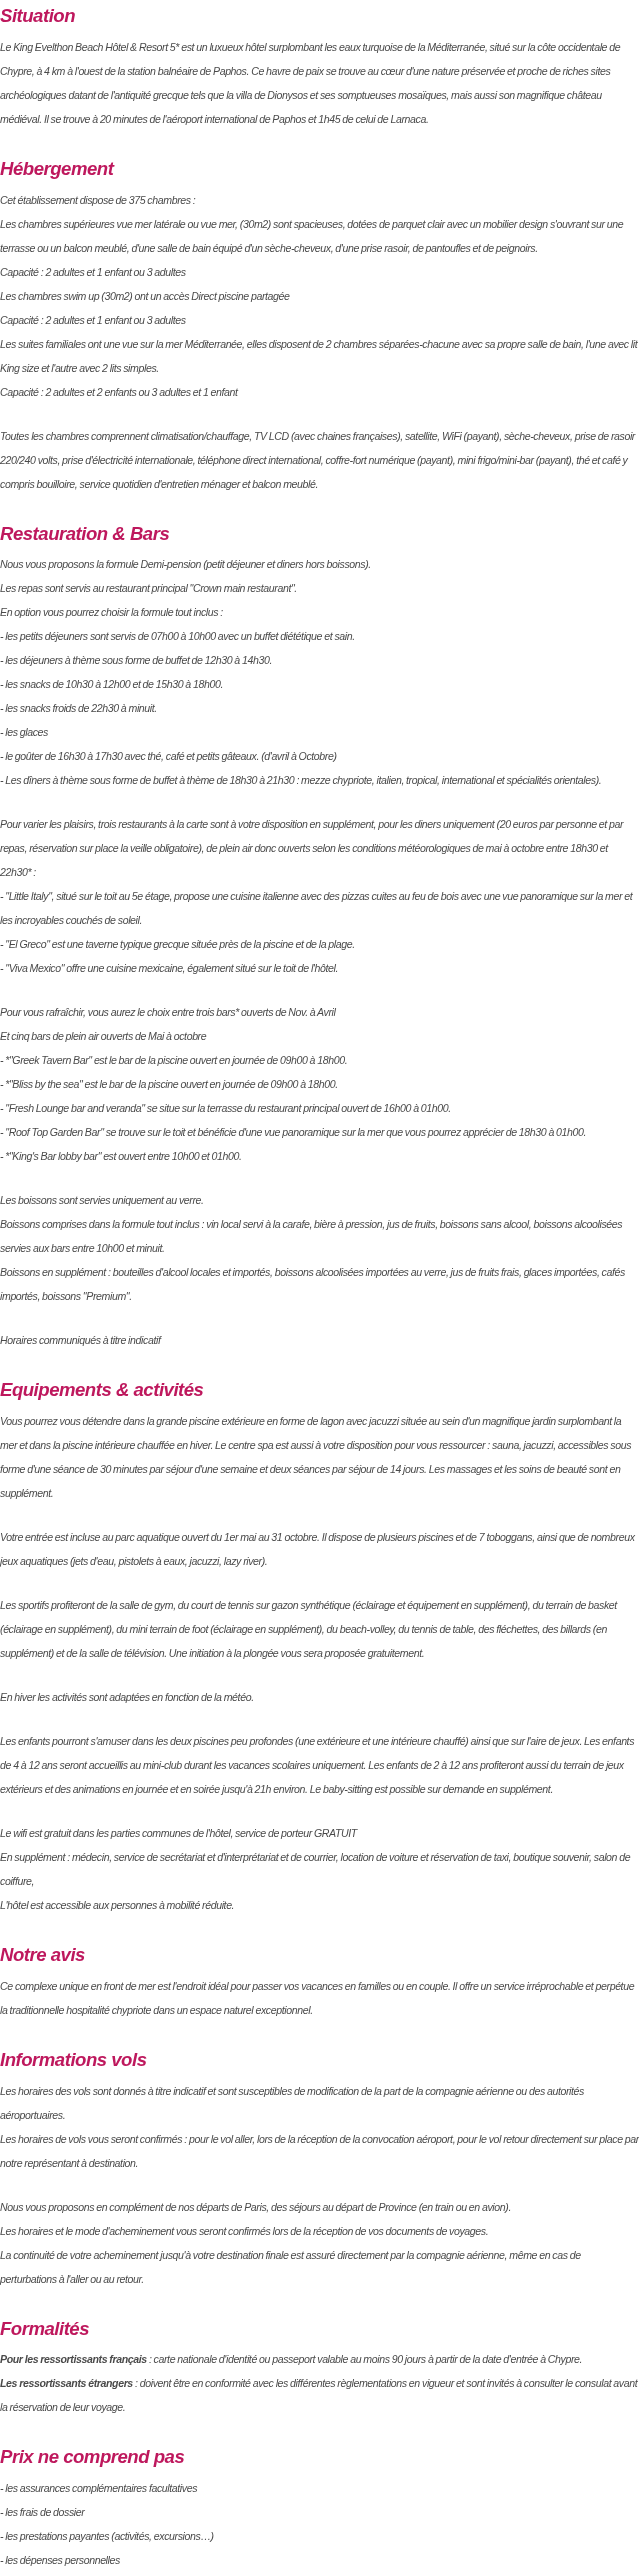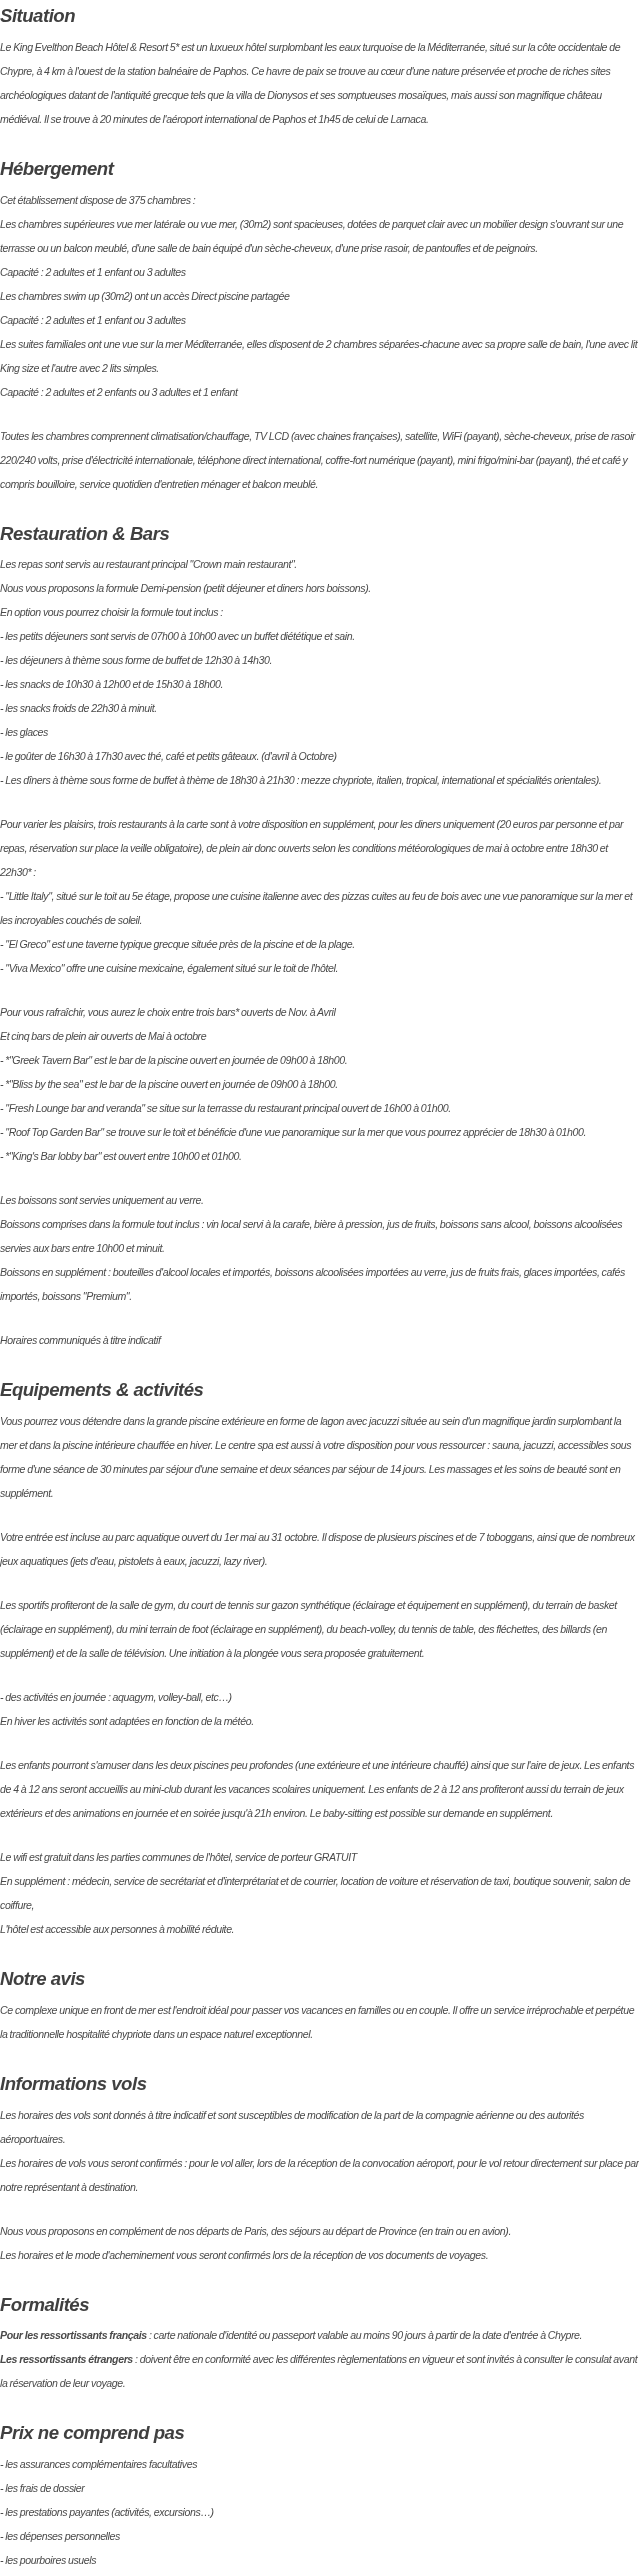--- a/index.html
+++ b/index.html
@@ -8,21 +8,21 @@
     padding: 3.4px 0 0 0;
     font-family: "Liberation Sans", sans-serif;
     font-style: italic;
     color: #4a4a4a;
   }
   .section { margin: 0 0 25px 0; }
   .section-title {
     font-family: "Liberation Sans", sans-serif;
     font-style: italic;
     font-weight: bold;
-    color: #404040;
+    color: #be185d;
     font-size: 18.6px;
     line-height: 25px;
     letter-spacing: -0.5px;
     margin: 0 0 6.7px 0;
   }
   .line {
     font-size: 10.6px;
     line-height: 24px;
     letter-spacing: -0.4px;
     word-spacing: -0.4px;
@@ -51,22 +51,22 @@
     <p class="line">Les chambres swim up (30m2) ont un accès Direct piscine partagée</p>
     <p class="line">Capacité : 2 adultes et 1 enfant ou 3 adultes</p>
     <p class="line">Les suites familiales ont une vue sur la mer Méditerranée, elles disposent de 2 chambres séparées-chacune avec sa propre salle de bain, l'une avec lit King size et l'autre avec 2 lits simples.</p>
     <p class="line">Capacité : 2 adultes et 2 enfants ou 3 adultes et 1 enfant</p>
     <div class="gap"></div>
     <p class="line">Toutes les chambres comprennent climatisation/chauffage, TV LCD (avec chaines françaises), satellite, WiFi (payant), sèche-cheveux, prise de rasoir 220/240 volts, prise d'électricité internationale, téléphone direct international, coffre-fort numérique (payant), mini frigo/mini-bar (payant), thé et café y compris bouilloire, service quotidien d'entretien ménager et balcon meublé.</p>
   </section>
 
   <section class="section">
     <h2 class="section-title">Restauration &amp; Bars</h2>
+    <p class="line">Nous vous proposons la formule Demi-pension (petit déjeuner et diners hors boissons).</p>
     <p class="line">Les repas sont servis au restaurant principal "Crown main restaurant".</p>
-    <p class="line">Nous vous proposons la formule Demi-pension (petit déjeuner et diners hors boissons).</p>
     <p class="line">En option vous pourrez choisir la formule tout inclus :</p>
     <p class="line">- les petits déjeuners sont servis de 07h00 à 10h00 avec un buffet diététique et sain.</p>
     <p class="line">- les déjeuners à thème sous forme de buffet de 12h30 à 14h30.</p>
     <p class="line">- les snacks de 10h30 à 12h00 et de 15h30 à 18h00.</p>
     <p class="line">- les snacks froids de 22h30 à minuit.</p>
     <p class="line">- les glaces</p>
     <p class="line">- le goûter de 16h30 à 17h30 avec thé, café et petits gâteaux. (d'avril à Octobre)</p>
     <p class="line">- Les dîners à thème sous forme de buffet à thème de 18h30 à 21h30 : mezze chypriote, italien, tropical, international et spécialités orientales).</p>
     <div class="gap"></div>
     <p class="line">Pour varier les plaisirs, trois restaurants à la carte sont à votre disposition en supplément, pour les diners uniquement (20 euros par personne et par repas, réservation sur place la veille obligatoire), de plein air donc ouverts selon les conditions météorologiques de mai à octobre entre 18h30 et 22h30* :</p>
@@ -90,21 +90,20 @@
   </section>
 
   <section class="section">
     <h2 class="section-title">Equipements &amp; activités</h2>
     <p class="line">Vous pourrez vous détendre dans la grande piscine extérieure en forme de lagon avec jacuzzi située au sein d'un magnifique jardin surplombant la mer et dans la piscine intérieure chauffée en hiver. Le centre spa est aussi à votre disposition pour vous ressourcer : sauna, jacuzzi, accessibles sous forme d'une séance de 30 minutes par séjour d'une semaine et deux séances par séjour de 14 jours. Les massages et les soins de beauté sont en supplément.</p>
     <div class="gap"></div>
     <p class="line">Votre entrée est incluse au parc aquatique ouvert du 1er mai au 31 octobre. Il dispose de plusieurs piscines et de 7 toboggans, ainsi que de nombreux jeux aquatiques (jets d'eau, pistolets à eaux, jacuzzi, lazy river).</p>
     <div class="gap"></div>
     <p class="line">Les sportifs profiteront de la salle de gym, du court de tennis sur gazon synthétique (éclairage et équipement en supplément), du terrain de basket (éclairage en supplément), du mini terrain de foot (éclairage en supplément), du beach-volley, du tennis de table, des fléchettes, des billards (en supplément) et de la salle de télévision. Une initiation à la plongée vous sera proposée gratuitement.</p>
     <div class="gap"></div>
-    <p class="line">- des activités en journée : aquagym, volley-ball, etc…)</p>
     <p class="line">En hiver les activités sont adaptées en fonction de la météo.</p>
     <div class="gap"></div>
     <p class="line">Les enfants pourront s'amuser dans les deux piscines peu profondes (une extérieure et une intérieure chauffé) ainsi que sur l'aire de jeux. Les enfants de 4 à 12 ans seront accueillis au mini-club durant les vacances scolaires uniquement. Les enfants de 2 à 12 ans profiteront aussi du terrain de jeux extérieurs et des animations en journée et en soirée jusqu'à 21h environ. Le baby-sitting est possible sur demande en supplément.</p>
     <div class="gap"></div>
     <p class="line">Le wifi est gratuit dans les parties communes de l'hôtel, service de porteur GRATUIT</p>
     <p class="line">En supplément : médecin, service de secrétariat et d'interprétariat et de courrier, location de voiture et réservation de taxi, boutique souvenir, salon de coiffure,</p>
     <p class="line">L'hôtel est accessible aux personnes à mobilité réduite.</p>
   </section>
 
   <section class="section">
@@ -112,20 +111,21 @@
     <p class="line">Ce complexe unique en front de mer est l'endroit idéal pour passer vos vacances en familles ou en couple. Il offre un service irréprochable et perpétue la traditionnelle hospitalité chypriote dans un espace naturel exceptionnel.</p>
   </section>
 
   <section class="section">
     <h2 class="section-title">Informations vols</h2>
     <p class="line">Les horaires des vols sont donnés à titre indicatif et sont susceptibles de modification de la part de la compagnie aérienne ou des autorités aéroportuaires.</p>
     <p class="line">Les horaires de vols vous seront confirmés : pour le vol aller, lors de la réception de la convocation aéroport, pour le vol retour directement sur place par notre représentant à destination.</p>
     <div class="gap"></div>
     <p class="line">Nous vous proposons en complément de nos départs de Paris, des séjours au départ de Province (en train ou en avion).</p>
     <p class="line">Les horaires et le mode d'acheminement vous seront confirmés lors de la réception de vos documents de voyages.</p>
+    <p class="line">La continuité de votre acheminement jusqu'à votre destination finale est assuré directement par la compagnie aérienne, même en cas de perturbations à l'aller ou au retour.</p>
   </section>
 
   <section class="section">
     <h2 class="section-title">Formalités</h2>
     <p class="line"><span class="strong">Pour les ressortissants français</span><span> : carte nationale d'identité ou passeport valable au moins 90 jours à partir de la date d'entrée à Chypre.</span></p>
     <p class="line"><span class="strong">Les ressortissants étrangers</span><span> : doivent être en conformité avec les différentes règlementations en vigueur et sont invités à consulter le consulat avant la réservation de leur voyage.</span></p>
   </section>
 
   <section class="section">
     <h2 class="section-title">Prix ne comprend pas</h2>

